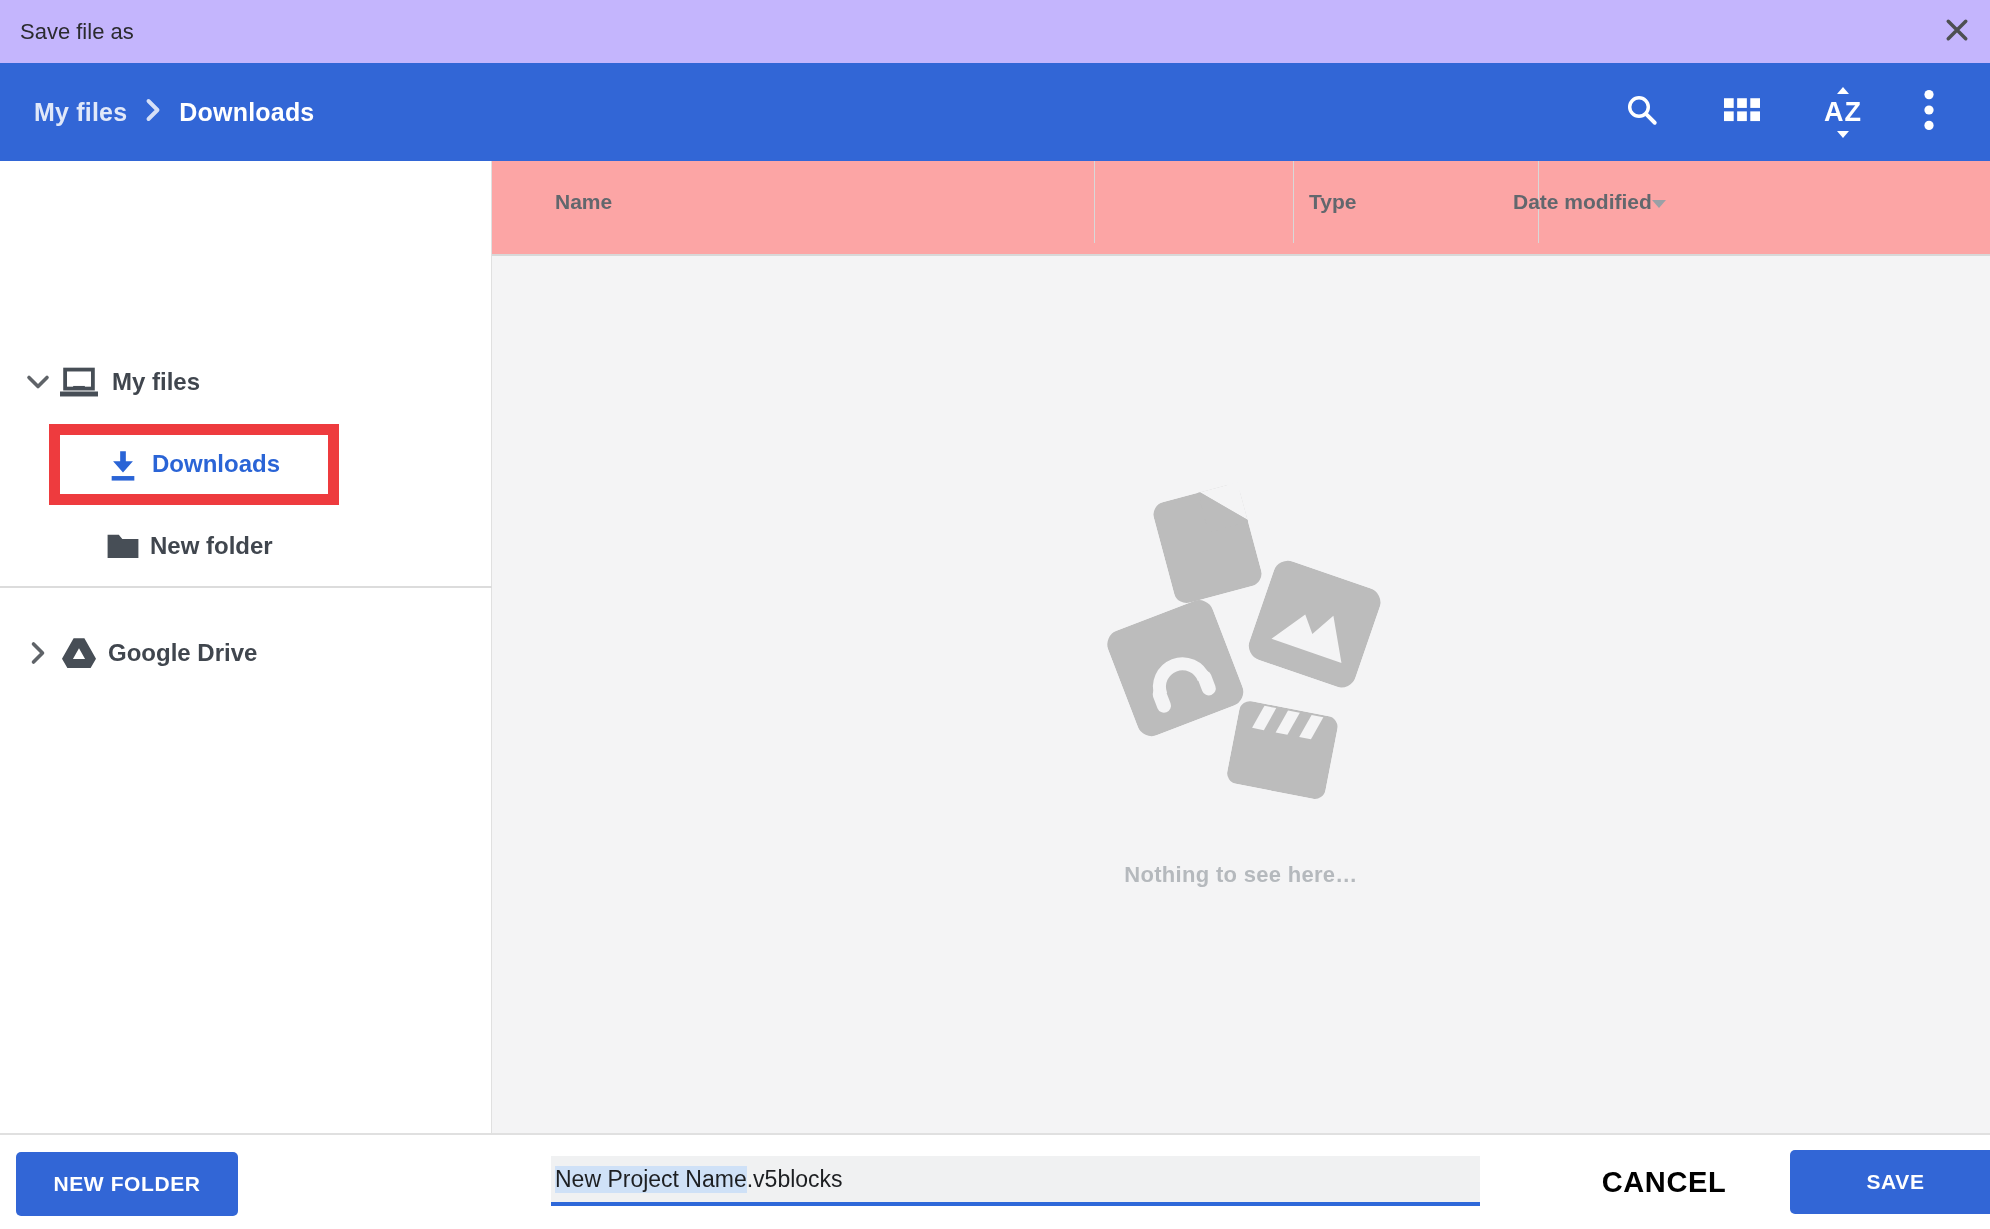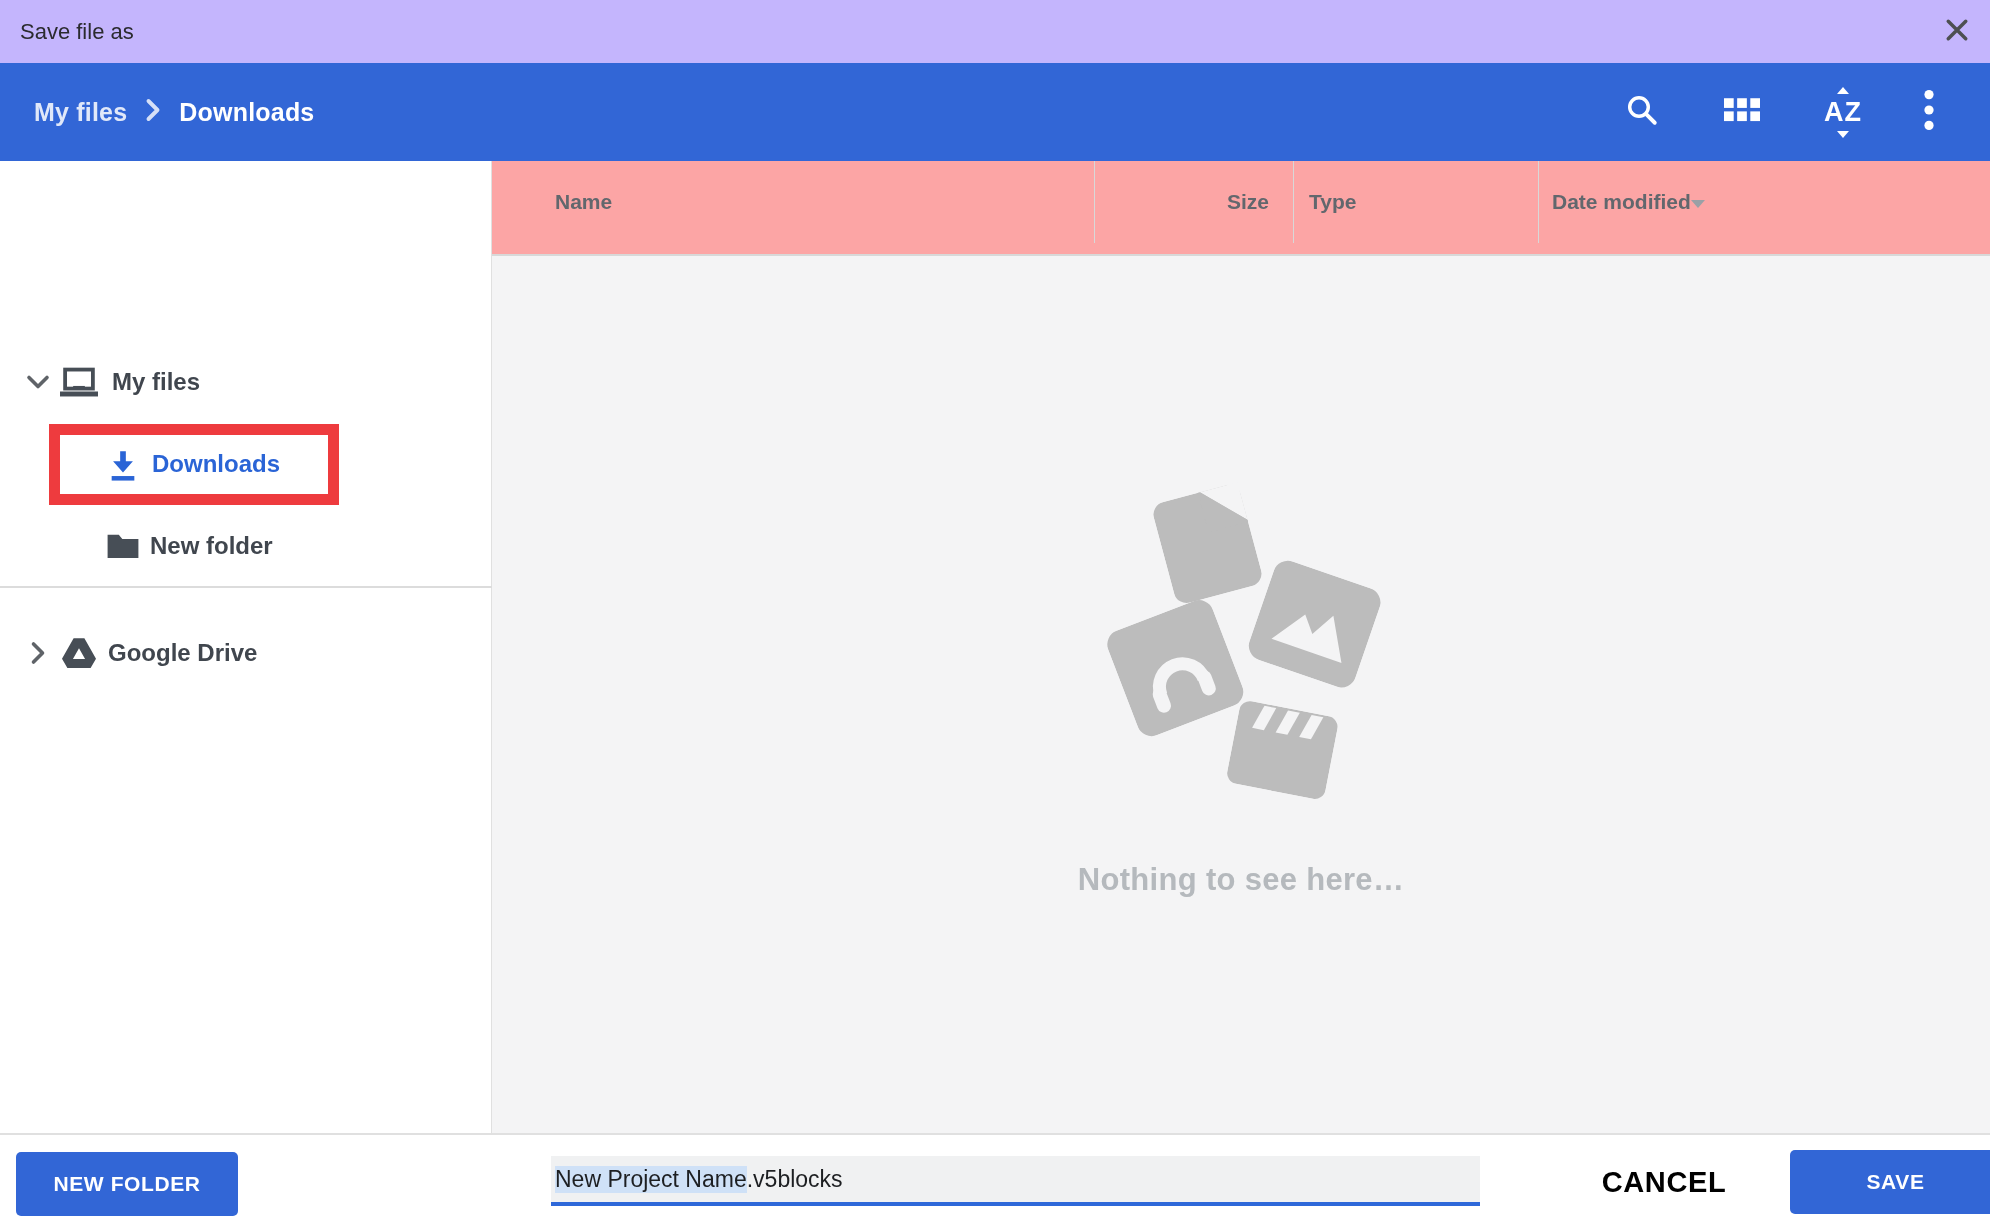--- a/index.html
+++ b/index.html
@@ -51,28 +51,28 @@
   
   .main { position:absolute; left:492px; top:161px; width:1498px; height:972px; background:#f4f4f5; }
   .list-header { position:absolute; left:0; top:0; width:100%; height:95px; background:#fca5a5;
       border-bottom:2px solid #d8d8d8; }
   .col-div { position:absolute; top:0; width:1px; height:82px; background:#d8d8d8; }
   .hcell { position:absolute; top:0; height:82px; display:flex; align-items:center;
       font-size:21px; font-weight:700; color:#62676d; cursor:pointer; }
   .hcell-name { left:63px; }
   .hcell-size { left:602px; width:175px; justify-content:flex-end; }
   .hcell-type { left:817px; }
-  .hcell-date { left:1060px; }
+  .hcell-date { left:1021px; }
   .sort-tri { width:0; height:0; border-left:7px solid transparent; border-right:7px solid transparent;
       border-top:8px solid #9aa0a6; margin-top:3px; }
 
   
   .empty-ic { position:absolute; }
   .empty-msg { position:absolute; left:0; top:701px; width:100%; text-align:center;
-      font-size:31px; font-weight:700; color:#b5b9bd; letter-spacing:.3px; }
+      font-size:22px; font-weight:700; color:#b5b9bd; letter-spacing:.3px; }
 
   
   .bottombar { position:absolute; left:0; top:1133px; width:100%; height:96px; background:#fff;
       border-top:2px solid #e0e0e0; }
   .btn-filled { position:absolute; background:#3266d6; border:none; border-radius:5px;
       color:#fff; font-family:inherit; font-size:21px; font-weight:700; letter-spacing:.6px; cursor:pointer; }
   .btn-new-folder { left:16px; top:17px; width:222px; height:64px; }
   .btn-cancel { position:absolute; left:1594px; top:21px; width:140px; height:56px; background:none; border:none;
       font-family:inherit; font-size:29px; font-weight:700; letter-spacing:.6px; color:#000000; cursor:pointer; }
   .file-type { position:absolute; left:280px; top:13px; width:208px; height:58px;
@@ -203,21 +203,20 @@
       <span class="label" style="margin-left:108px">Google Drive</span>
     </div>
 
     <div class="red-box"></div>
   </div>
 
   <div class="main">
     <div class="list-header">
       <div class="hcell hcell-name">Name</div>
       <div class="col-div" style="left:602px"></div>
-      <div class="hcell hcell-size">Size</div>
       <div class="col-div" style="left:801px"></div>
       <div class="hcell hcell-type">Type</div>
       <div class="col-div" style="left:1046px"></div>
       <div class="hcell hcell-date">
         <span>Date modified</span>
         <span class="sort-tri"></span>
       </div>
     </div>
 
     <div class="empty-ic" style="left:671px; top:331px; transform:rotate(-15deg);">

